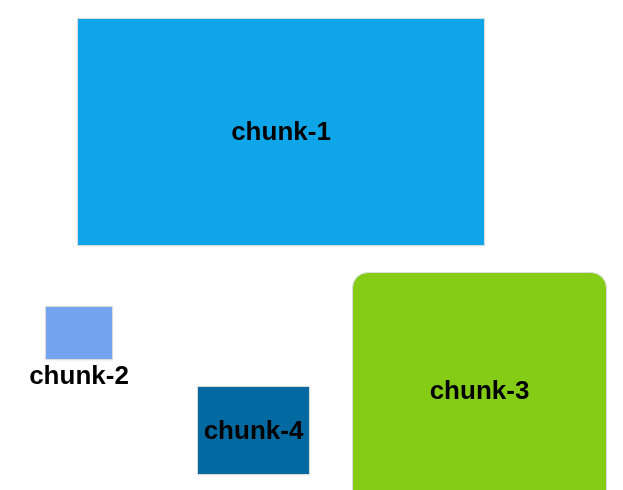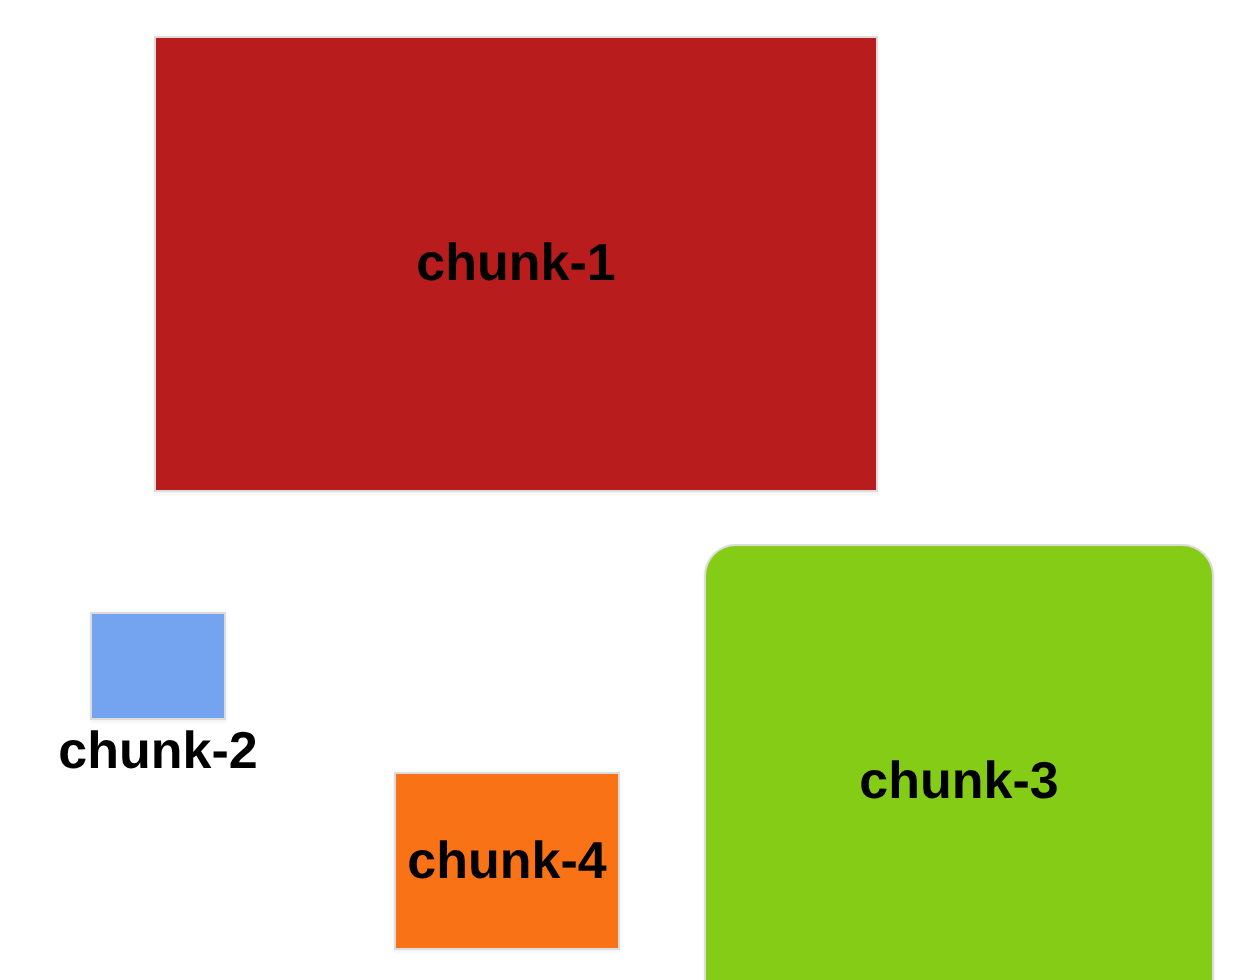--- a/index.html
+++ b/index.html
@@ -37,29 +37,29 @@
     top: calc(100% + 2px);
     left: 50%;
     transform: translateX(-50%);
   }
 </style>
 </head>
 <body>
 
 <div class="canvas" style="width: 623px; height: 490px; background: rgb(255, 255, 255);">
 
-  <div class="chunk" style="left: 77px; top: 18px; width: 362px; height: 228px; background: #b91c1c; border-color: rgb(220, 220, 220); color: rgb(0, 0, 0);">
+  <div class="chunk" style="left: 77px; top: 18px; width: 408px; height: 228px; background: #0ea5e9; border-color: rgb(220, 220, 220); color: rgb(0, 0, 0);">
     <span class="chunk-label">chunk-1</span>
   </div>
 
   <div class="chunk label-below" style="left: 45px; top: 306px; width: 68px; height: 54px; background: rgb(116, 163, 240); border-color: rgb(220, 220, 220); color: rgb(0, 0, 0);">
     <span class="chunk-label">chunk-2</span>
   </div>
 
   <div class="chunk" style="left: 352px; top: 272px; width: 255px; height: 238px; background: #84cc16; border-color: rgb(220, 220, 220); color: rgb(0, 0, 0); border-radius: 16px;">
     <span class="chunk-label">chunk-3</span>
   </div>
 
-  <div class="chunk" style="left: 197px; top: 386px; width: 113px; height: 89px; background: #f97316; border-color: rgb(220, 220, 220); color: rgb(0, 0, 0); text-align: right;">
+  <div class="chunk" style="left: 197px; top: 386px; width: 113px; height: 89px; background: #0369a1; border-color: rgb(220, 220, 220); color: rgb(0, 0, 0); text-align: right;">
     <span class="chunk-label">chunk-4</span>
   </div>
 
 </div>
 
 </body></html>

